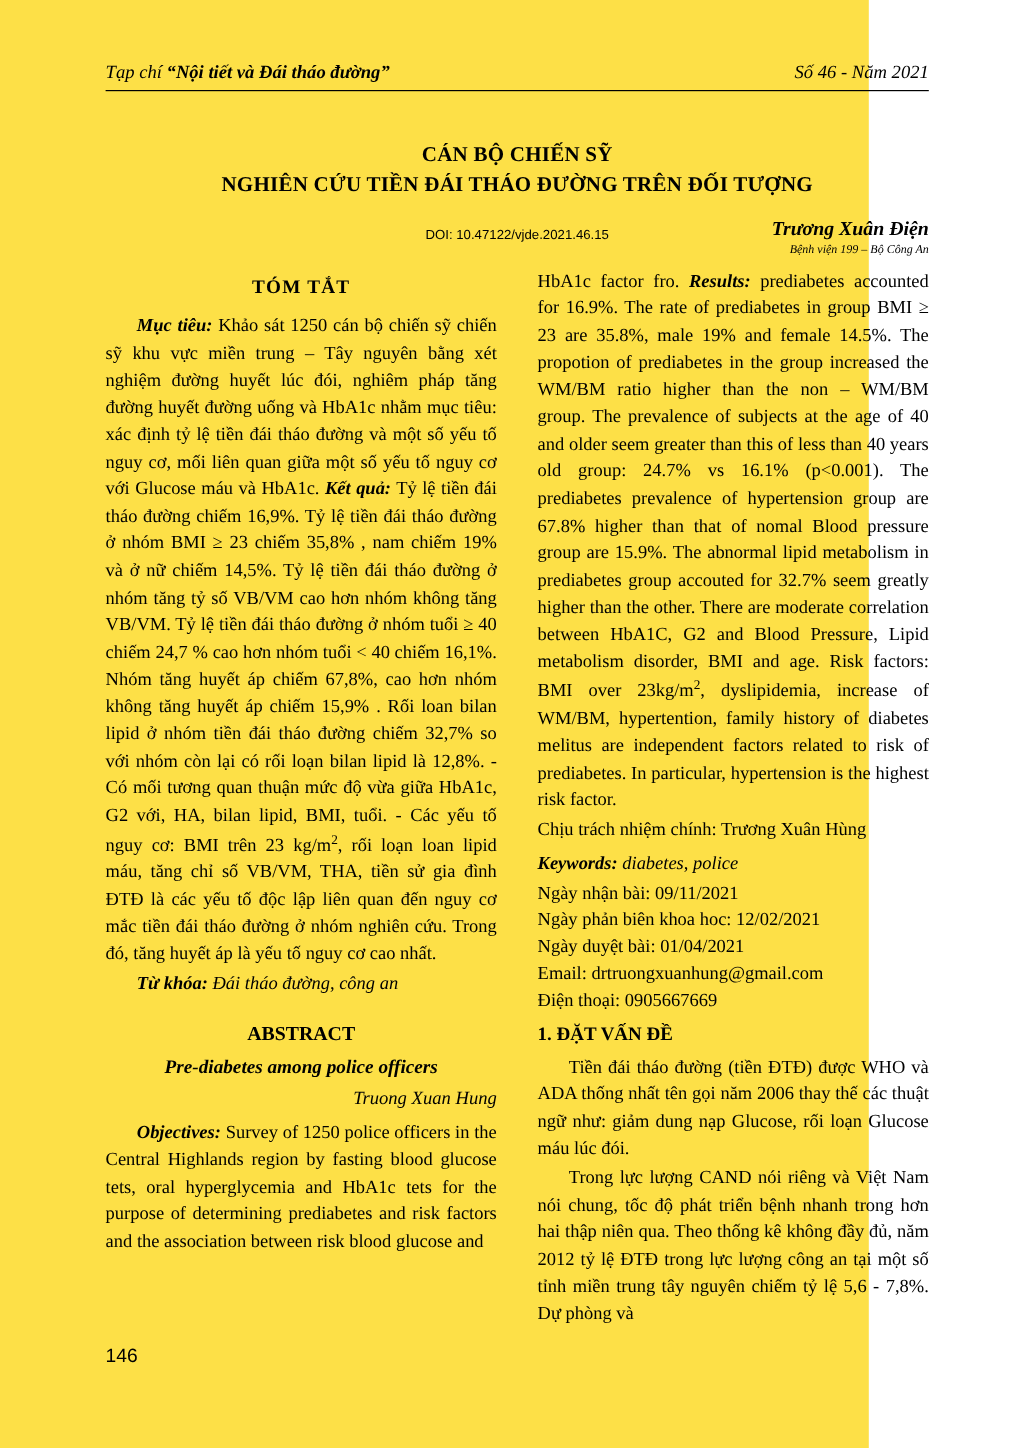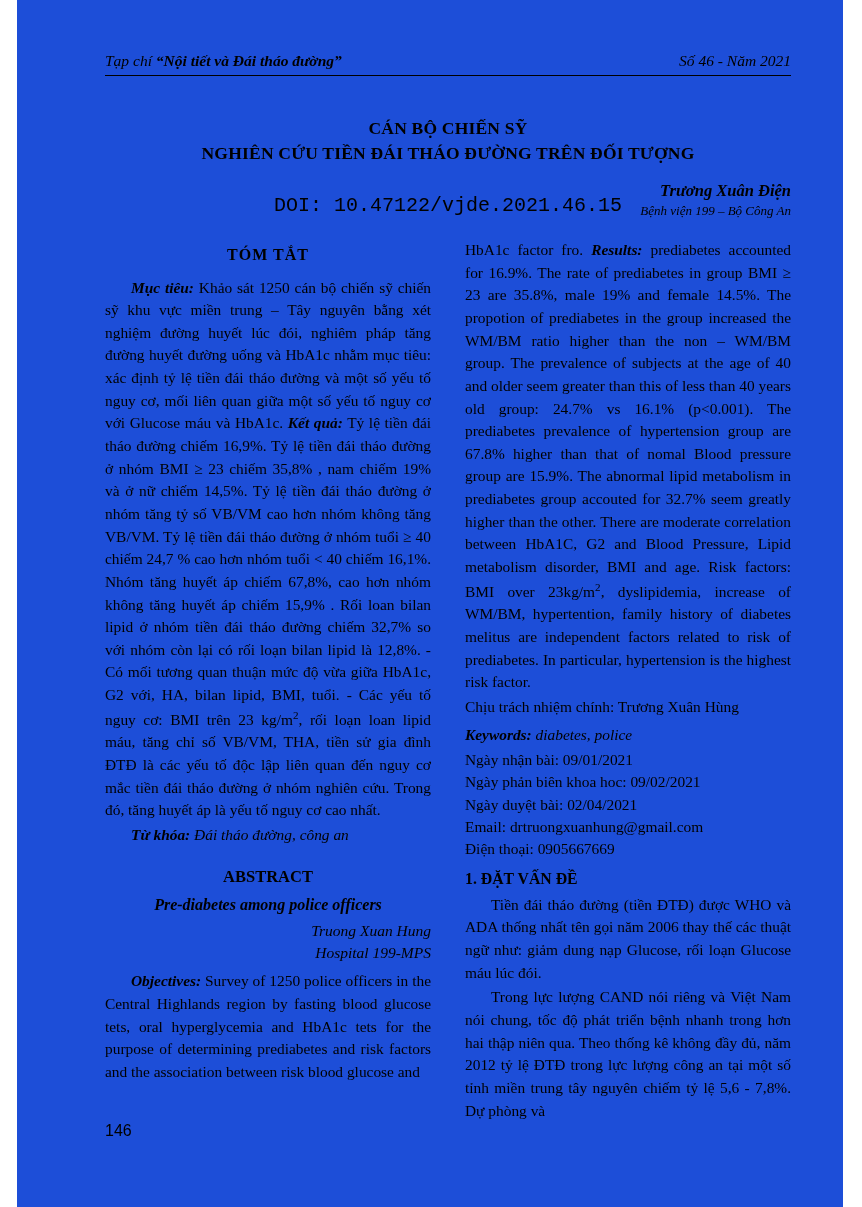--- a/index.html
+++ b/index.html
@@ -10,24 +10,24 @@
   body {
     width: 862px;
     height: 1207px;
     font-family: "Liberation Serif", serif;
     color: #000000;
     position: relative;
     overflow: hidden;
   }
   .page {
     position: absolute;
-    left: 17px; top: 0;
-    width: 826px;
+    left: 0; top: 0;
+    width: 724px;
     height: 1207px;
-    background: #1d4ed8;
+    background: #fde047;
   }
   .content {
     position: absolute;
     left: 88px;
     top: 52px;
     width: 686px;
   }
 
   
   .runhead {
@@ -59,27 +59,27 @@
     text-align: right;
     font-style: italic;
     line-height: 1.4;
   }
   .author-name {
     font-weight: bold;
     font-size: 16.5px;
     font-style: italic;
   }
   .author-aff {
-    font-size: 13px;
+    font-size: 10px;
     font-style: italic;
   }
   .doi {
     margin-top: -26px;
-    font-size: 20px;
-    font-family: Liberation Mono, monospace;
+    font-size: 11px;
+    font-family: Liberation Sans, sans-serif;
   }
 
   
   .columns {
     margin-top: 22px;
     display: flex;
     gap: 34px;
   }
   .col {
     width: 326px;
@@ -182,41 +182,40 @@
         </p>
 
         <p class="p">
           <span class="bi">Từ khóa:</span><span class="it"> Đái tháo đường, công an</span>
         </p>
 
         <div class="abs-title">ABSTRACT</div>
         <div class="abs-sub">Pre-diabetes among police officers</div>
         <div class="abs-auth">
           <div>Truong Xuan Hung</div>
-          <div>Hospital 199-MPS</div>
         </div>
 
         <p class="p" style="margin-top:6px">
           <span class="bi">Objectives:</span><span> Survey of 1250 police officers in the Central Highlands region by fasting blood glucose tets, oral hyperglycemia and HbA1c tets for the purpose of determining prediabetes and risk factors and the association between risk blood glucose and</span>
         </p>
       </div>
 
       <div class="col">
         <p class="p noindent">
           <span>HbA1c factor fro. </span><span class="bi">Results:</span><span>      prediabetes accounted for 16.9%.  The rate of prediabetes in group BMI ≥ 23 are 35.8%, male 19% and female 14.5%. The propotion of prediabetes in the group increased the WM/BM ratio higher than the non – WM/BM group. The prevalence of subjects at the age of 40 and older seem greater than this of less than 40 years old group: 24.7% vs 16.1% (p&lt;0.001). The prediabetes prevalence of hypertension group are 67.8% higher than that of nomal Blood pressure group are 15.9%. The abnormal lipid metabolism in prediabetes group accouted for 32.7% seem greatly higher than the other. There are moderate correlation between HbA1C, G2 and Blood Pressure, Lipid metabolism disorder, BMI and age. Risk factors:  BMI over 23kg/m</span><span class="sup">2</span><span>, dyslipidemia, increase of WM/BM, hypertention, family history of diabetes melitus are independent factors related to risk of prediabetes. In particular, hypertension is the highest risk factor.</span>
         </p>
 
         <p class="p meta-line">Chịu trách nhiệm chính: Trương Xuân Hùng</p>
 
         <p class="p noindent kw">
           <span class="bi">Keywords:</span><span class="it"> diabetes, police</span>
         </p>
-        <p class="p meta-line">Ngày nhận bài: 09/01/2021</p>
-        <p class="p meta-line">Ngày phản biên khoa hoc: 09/02/2021</p>
-        <p class="p meta-line">Ngày duyệt bài: 02/04/2021</p>
+        <p class="p meta-line">Ngày nhận bài: 09/11/2021</p>
+        <p class="p meta-line">Ngày phản biên khoa hoc: 12/02/2021</p>
+        <p class="p meta-line">Ngày duyệt bài: 01/04/2021</p>
         <p class="p meta-line">Email: drtruongxuanhung@gmail.com</p>
         <p class="p meta-line">Điện thoại: 0905667669</p>
 
         <p class="num-head">1. ĐẶT VẤN ĐỀ</p>
         <p class="p">Tiền đái tháo đường (tiền ĐTĐ) được WHO và ADA thống nhất tên gọi năm 2006 thay thế các thuật ngữ như: giảm dung nạp Glucose, rối loạn Glucose máu lúc đói.</p>
         <p class="p">Trong lực lượng CAND nói riêng và Việt Nam nói chung, tốc độ phát triển bệnh nhanh trong hơn hai thập niên qua. Theo thống kê không đầy đủ, năm 2012 tỷ lệ ĐTĐ trong lực lượng công an tại một số tỉnh miền trung tây nguyên chiếm tỷ lệ 5,6 - 7,8%. Dự phòng và</p>
       </div>
 
     </div>
   </div>

